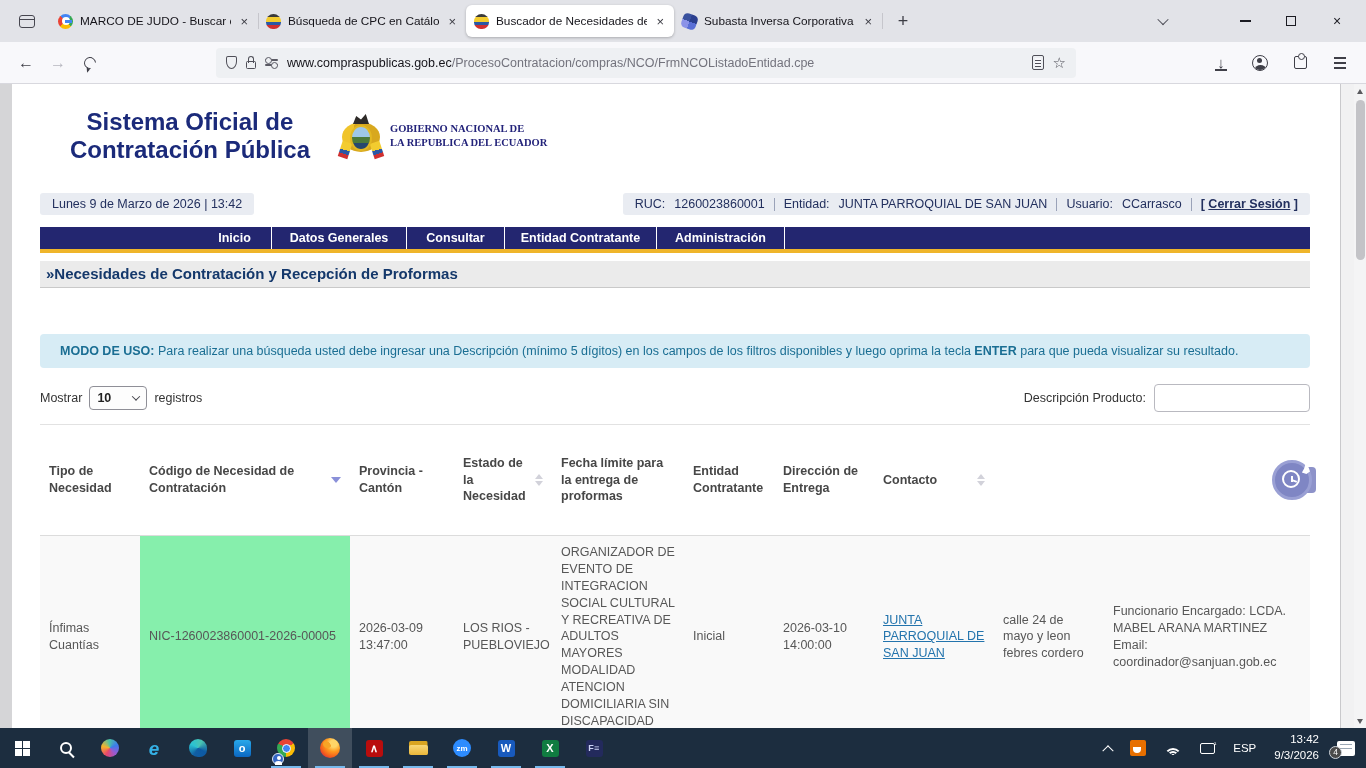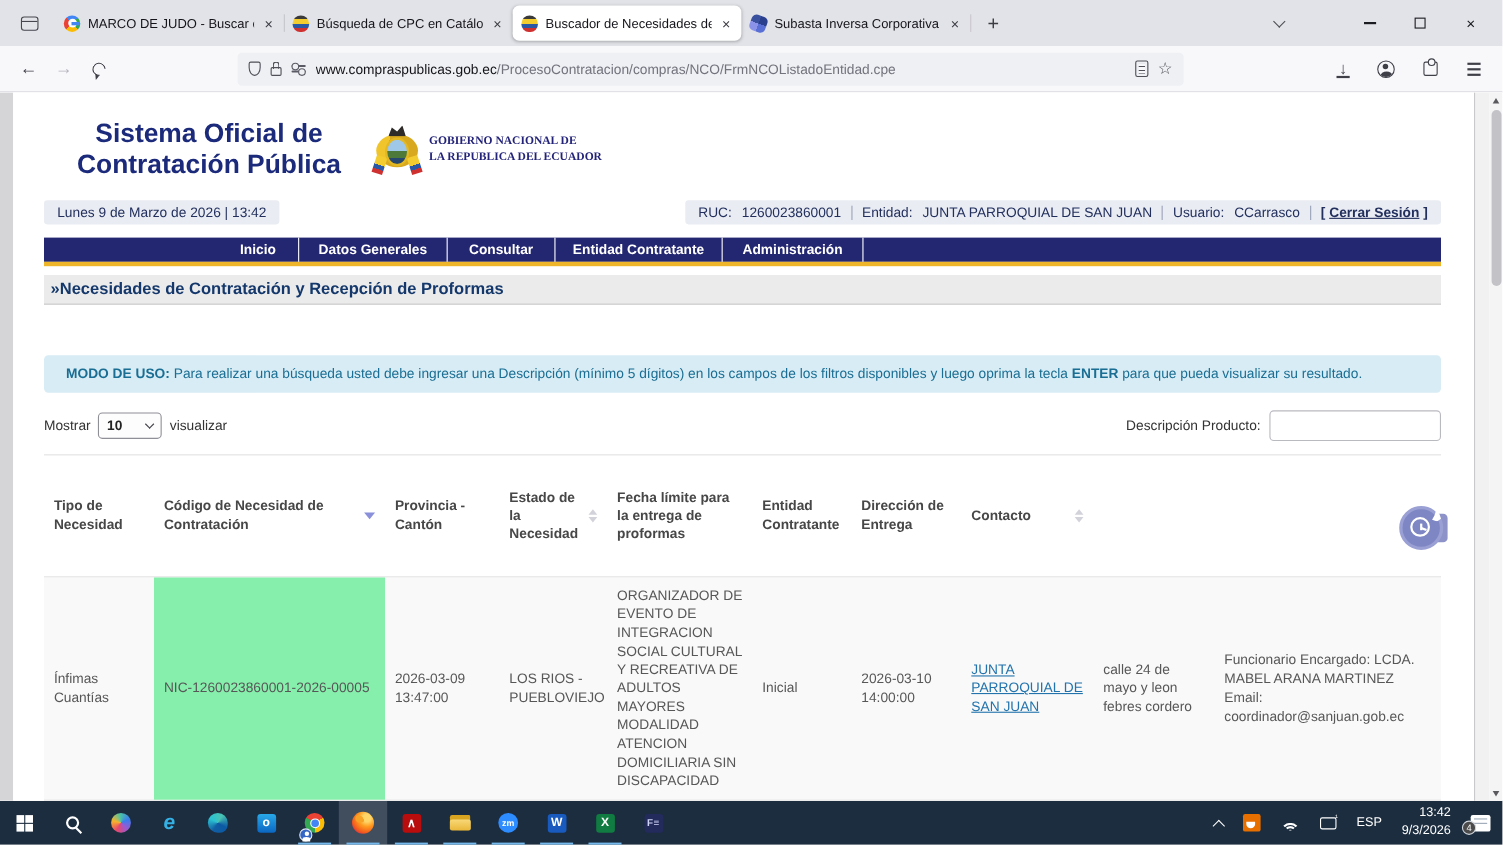--- a/index.html
+++ b/index.html
@@ -83,21 +83,21 @@
   .govlogo { display:flex; align-items:center; gap:8px; justify-content:flex-start; }
   .coat { width:42px; height:44px; position:relative; flex:0 0 auto; }
   .coat .wings { position:absolute; inset:8px 2px 6px 2px; background:linear-gradient(100deg,#f0c42b 0 30%, #d8a81e 30% 100%); border-radius:50%; }
   .coat .oval { position:absolute; left:10px; top:11px; width:22px; height:26px; border-radius:50%; background:linear-gradient(#9fc7e8 0 45%, #4d7a3a 45% 75%, #27476e 75% 100%); border:2px solid #e3b822; }
   .coat .condor { position:absolute; left:13px; top:0; width:16px; height:10px; background:#2e2b28; clip-path:polygon(0 100%, 20% 20%, 50% 55%, 80% 0, 100% 100%); }
   .coat .flagl,.coat .flagr { position:absolute; bottom:0; width:10px; height:16px; background:linear-gradient(#f3cc2f 0 50%, #2b58a5 50% 75%, #cf3030 75% 100%); }
   .coat .flagl { left:0; transform:rotate(18deg); } .coat .flagr { right:0; transform:rotate(-18deg); }
   .govtxt { font-family:"Liberation Serif", serif; font-weight:bold; font-size:10.5px; color:#23237a; line-height:1.3; }
 
   
-  .inforow { display:flex; justify-content:space-between; align-items:flex-end; margin-top:8px; }
+  .inforow { display:flex; justify-content:space-between; align-items:flex-end; margin-top:19px; }
   .pill { background:#e9ecf2; border-radius:3px; padding:4px 12px; font-size:12.5px; color:#23305e; }
   .sess { display:flex; align-items:center; gap:9px; }
   .sess .lbl { font-weight:normal; }
   .sess .sep { width:1px; height:13px; background:#9aa2b8; }
   .logout { font-weight:bold; }
   .logout a { color:#23305e; text-decoration:underline; font-weight:bold; }
 
   
   .nav { margin-top:12px; background:#232670; height:22px; display:flex; align-items:stretch; padding-left:158px; }
   .nav .item { display:flex; align-items:center; justify-content:center; color:#fff; font-size:12.5px; font-weight:bold; border-right:1px solid #fff; padding:0 2px; }
@@ -318,21 +318,21 @@
         <b>MODO DE USO:</b><span> Para realizar una búsqueda usted debe ingresar una Descripción (mínimo 5 dígitos) en los campos de los filtros disponibles y luego oprima la tecla </span><b>ENTER</b><span> para que pueda visualizar su resultado.</span>
       </div>
 
       <div class="controls">
         <div class="pagesize">
           <span>Mostrar</span>
           <span class="selbox">
             <span class="val">10</span>
             <i class="chev"></i>
           </span>
-          <span>visualizar</span>
+          <span>registros</span>
         </div>
         <div class="filter">
           <span>Descripción Producto:</span>
           <input type="text" value="" style="">
         </div>
       </div>
 
       <div class="tbl">
         <div class="t-row t-head">
           <div class="cell">

